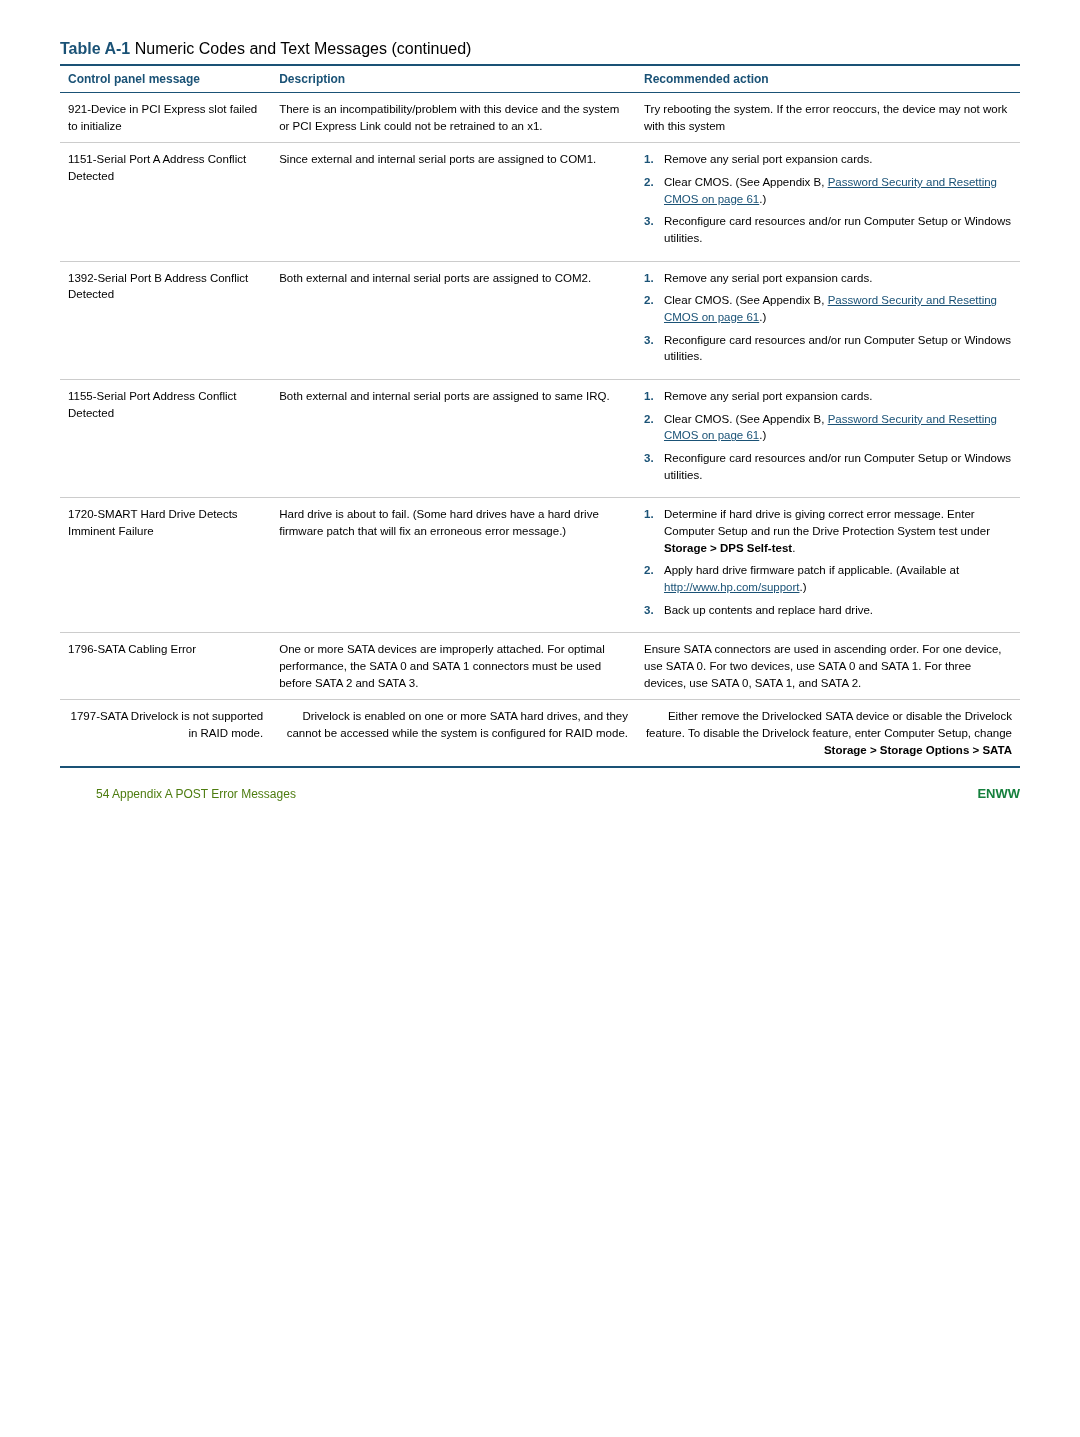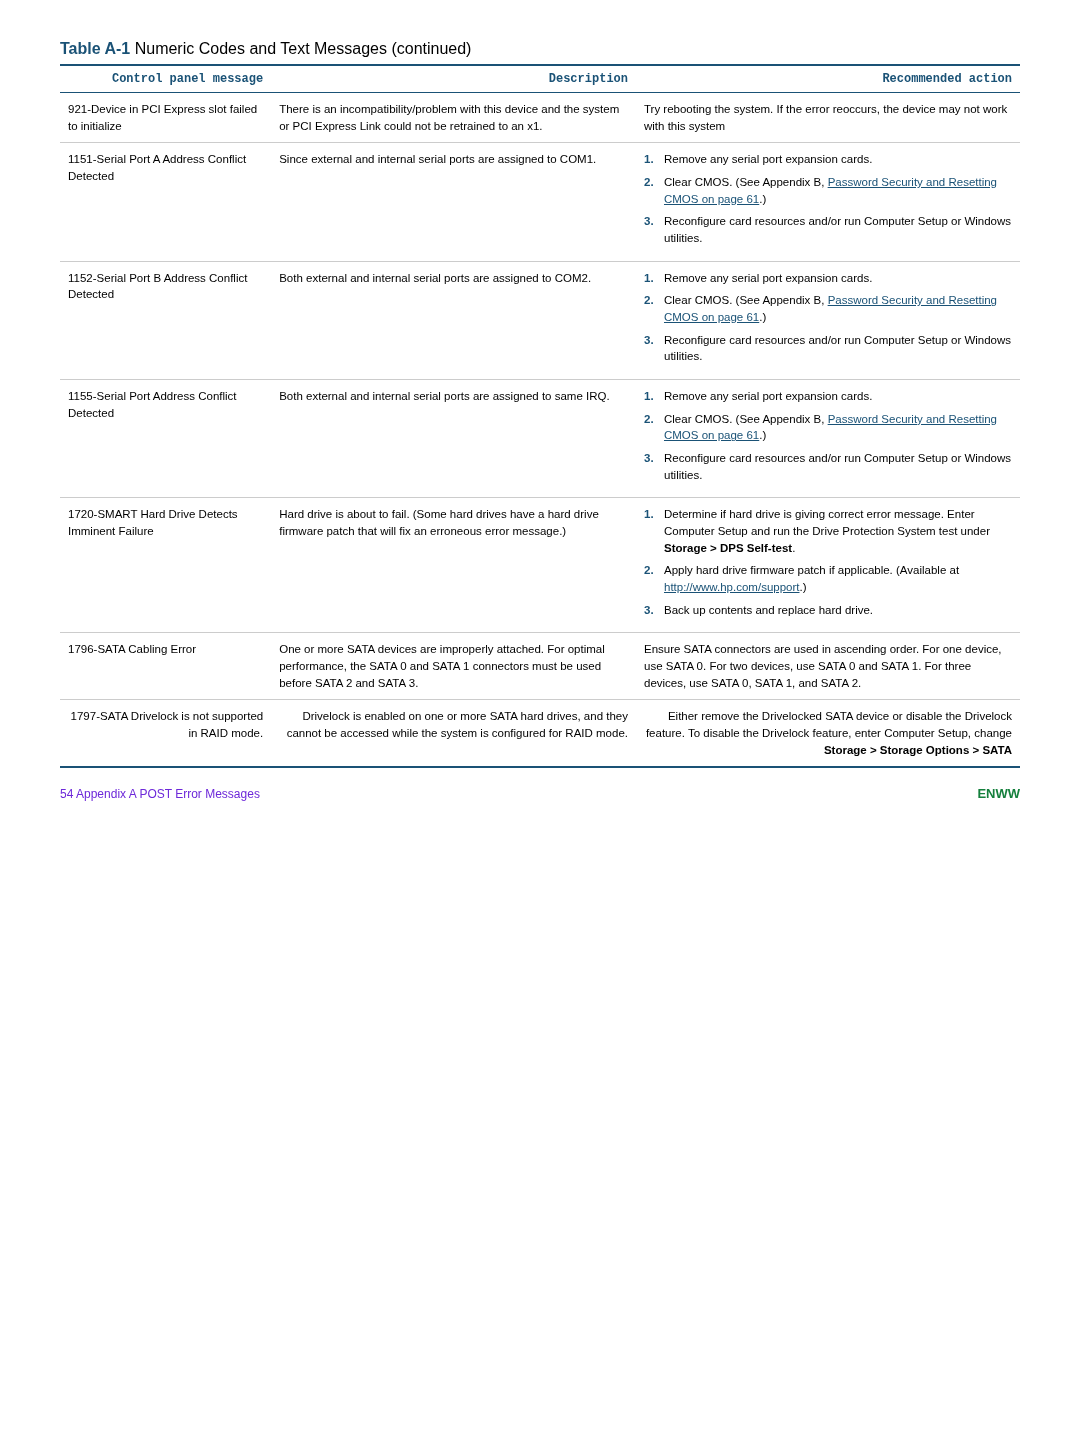--- a/index.html
+++ b/index.html
@@ -24,25 +24,24 @@
       width: 100%;
       border-collapse: collapse;
       border-top: 2px solid #1a5276;
       border-bottom: 2px solid #1a5276;
     }
     .main-table thead tr {
       border-bottom: 1px solid #1a5276;
     }
     .main-table thead th {
       padding: 6px 8px;
-      text-align: right;
+      text-align: left;
       font-weight: bold;
       color: #1a5276;
       font-size: 12px;
-      font-family: Liberation Mono, monospace;
     }
     .main-table tbody tr {
       border-bottom: 1px solid #ccc;
       vertical-align: top;
     }
     .main-table tbody tr:last-child {
       border-bottom: none;
       text-align: right;
     }
     .main-table tbody td {
@@ -74,21 +73,22 @@
       text-decoration: underline;
     }
     .footer {
       display: flex;
       justify-content: space-between;
       align-items: flex-end;
       margin-top: 18px;
       font-size: 12px;
     }
     .footer-left {
-      color: #6d28d9;
+      color: #4d7c0f;
+      margin-left: 36px;
     }
     .footer-right {
       color: #15803d;
       font-weight: bold;
       font-size: 13px;
       margin-left: 36px;
     }
     strong {
       font-weight: bold;
     }
@@ -129,21 +129,21 @@
               <div>Clear CMOS. (See Appendix B, <a href="#">Password Security and Resetting CMOS on page 61</a>.)</div>
             </li>
             <li>
               <span class="num">3.</span>
               <div>Reconfigure card resources and/or run Computer Setup or Windows utilities.</div>
             </li>
           </ul>
         </td>
       </tr>
       <tr>
-        <td class="col-control">1152-Serial Port B Address Conflict Detected</td>
+        <td class="col-control">1392-Serial Port B Address Conflict Detected</td>
         <td class="col-desc">Both external and internal serial ports are assigned to COM2.</td>
         <td class="col-action">
           <ul class="numbered-list">
             <li>
               <span class="num">1.</span>
               <div>Remove any serial port expansion cards.</div>
             </li>
             <li>
               <span class="num">2.</span>
               <div>Clear CMOS. (See Appendix B, <a href="#">Password Security and Resetting CMOS on page 61</a>.)</div>

